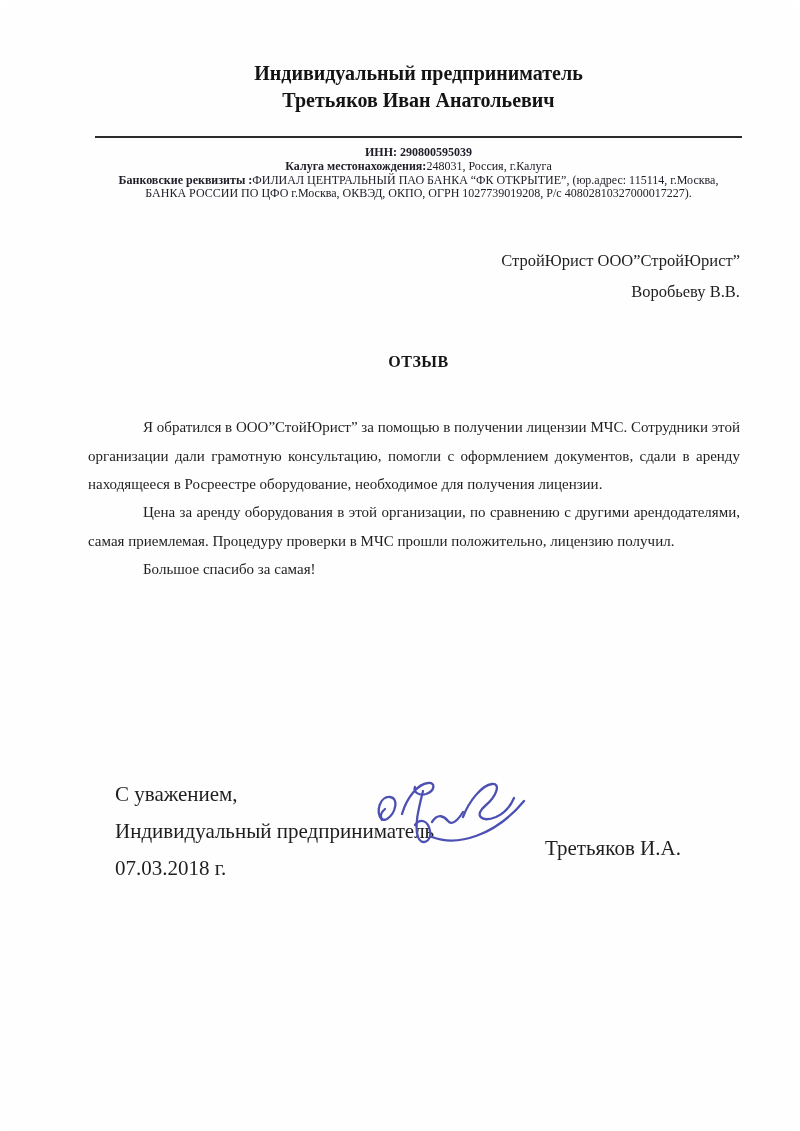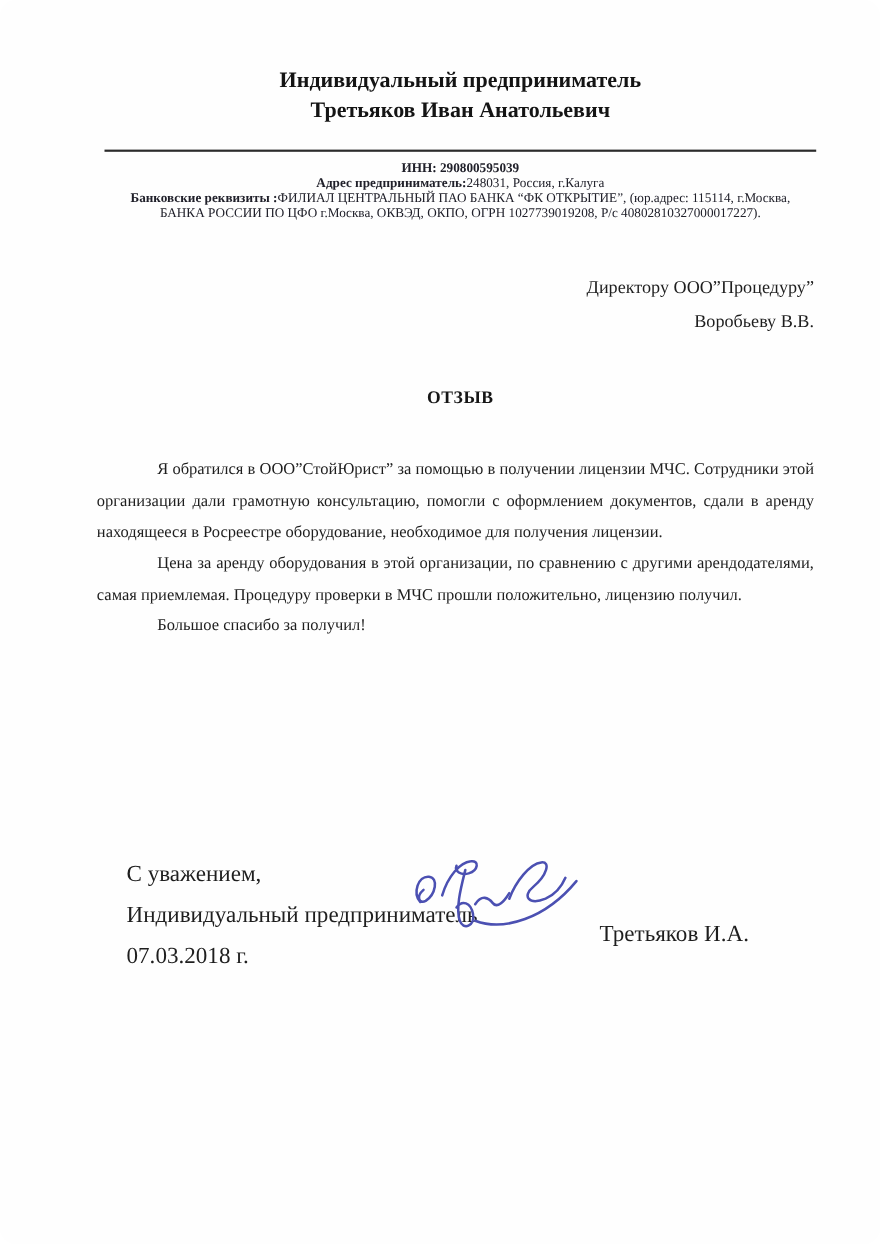--- a/index.html
+++ b/index.html
@@ -104,42 +104,42 @@
     <h1 class="doc-title">
       <span>Индивидуальный предприниматель</span><br>
       <span>Третьяков Иван Анатольевич</span>
     </h1>
     <hr class="rule">
     <div class="lh-info">
       <div class="lh-line">
         <b>ИНН: 290800595039</b>
       </div>
       <div class="lh-line">
-        <b>Адрес предприниматель:</b><span>248031, Россия, г.Калуга</span>
+        <b>Калуга местонахождения:</b><span>248031, Россия, г.Калуга</span>
       </div>
       <div class="lh-line">
         <b>Банковские реквизиты :</b><span>ФИЛИАЛ ЦЕНТРАЛЬНЫЙ ПАО БАНКА “ФК ОТКРЫТИЕ”, (юр.адрес: 115114, г.Москва,</span>
       </div>
       <div class="lh-line">
         <span>БАНКА РОССИИ ПО ЦФО г.Москва, ОКВЭД, ОКПО,  ОГРН 1027739019208, Р/с 40802810327000017227).</span>
       </div>
     </div>
   </header>
 
   <div class="recipient">
-    <div>Директору ООО”Процедуру”</div>
+    <div>СтройЮрист ООО”СтройЮрист”</div>
     <div>Воробьеву В.В.</div>
   </div>
 
   <h2 class="review-title">ОТЗЫВ</h2>
 
   <div class="body-text">
     <p>Я обратился в ООО”СтойЮрист” за помощью в получении лицензии МЧС. Сотрудники этой организации дали грамотную консультацию, помогли с оформлением документов, сдали в аренду находящееся в Росреестре оборудование, необходимое для получения лицензии.</p>
     <p>Цена за аренду оборудования в этой организации, по сравнению с другими арендодателями, самая приемлемая. Процедуру проверки в МЧС прошли положительно, лицензию получил.</p>
-    <p>Большое спасибо за получил!</p>
+    <p>Большое спасибо за самая!</p>
   </div>
 
   <div class="sig-block">
     <div>С уважением,</div>
     <div class="sig-row">
       <span>Индивидуальный предприниматель</span>
       <span class="sig-name">Третьяков И.А.</span>
     </div>
     <div>07.03.2018 г.</div>
   </div>

